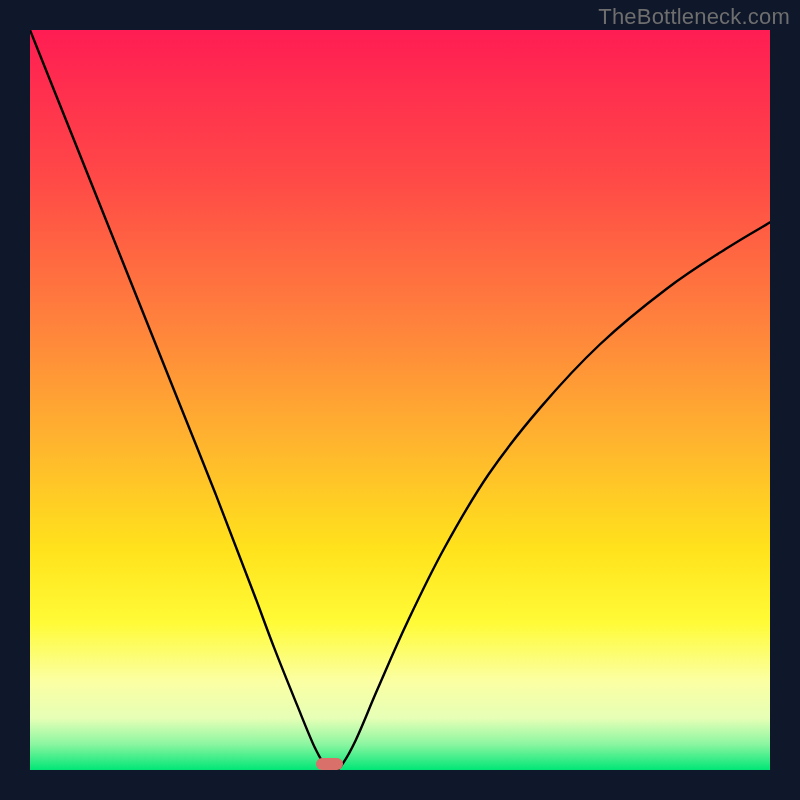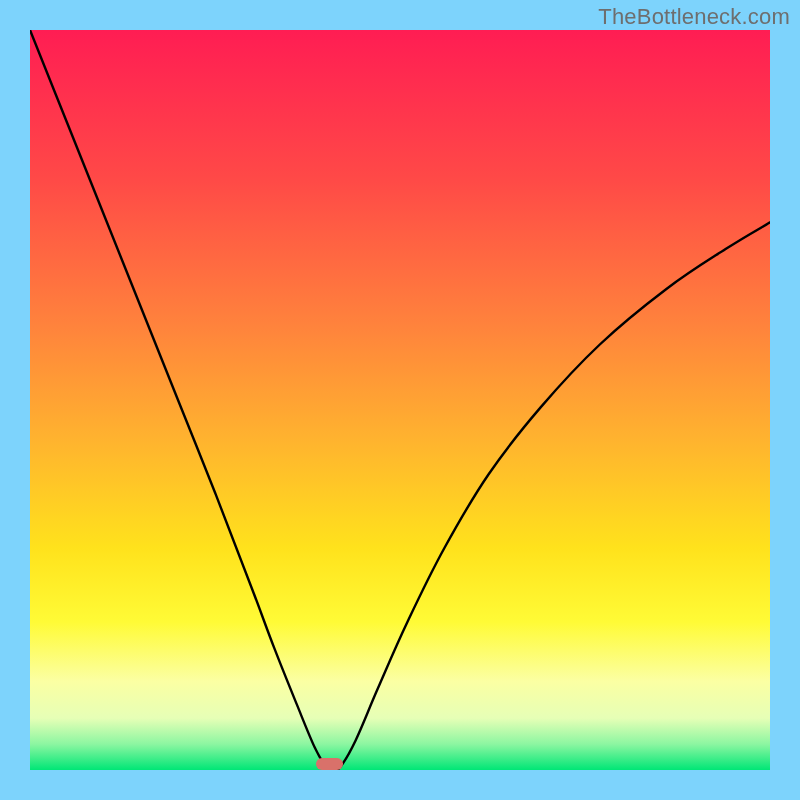--- a/index.html
+++ b/index.html
@@ -8,21 +8,21 @@
     width: 800px;
     height: 800px;
     overflow: hidden;
     font-family: Arial, Helvetica, sans-serif;
     background: #000;
   }
   .frame {
     position: relative;
     width: 800px;
     height: 800px;
-    background: #7dd3fc;
+    background: #0f172a;
     text-align: right;
   }
   .plot {
     position: absolute;
     left: 30px;
     top: 30px;
     width: 740px;
     height: 740px;
     overflow: hidden;
   }

